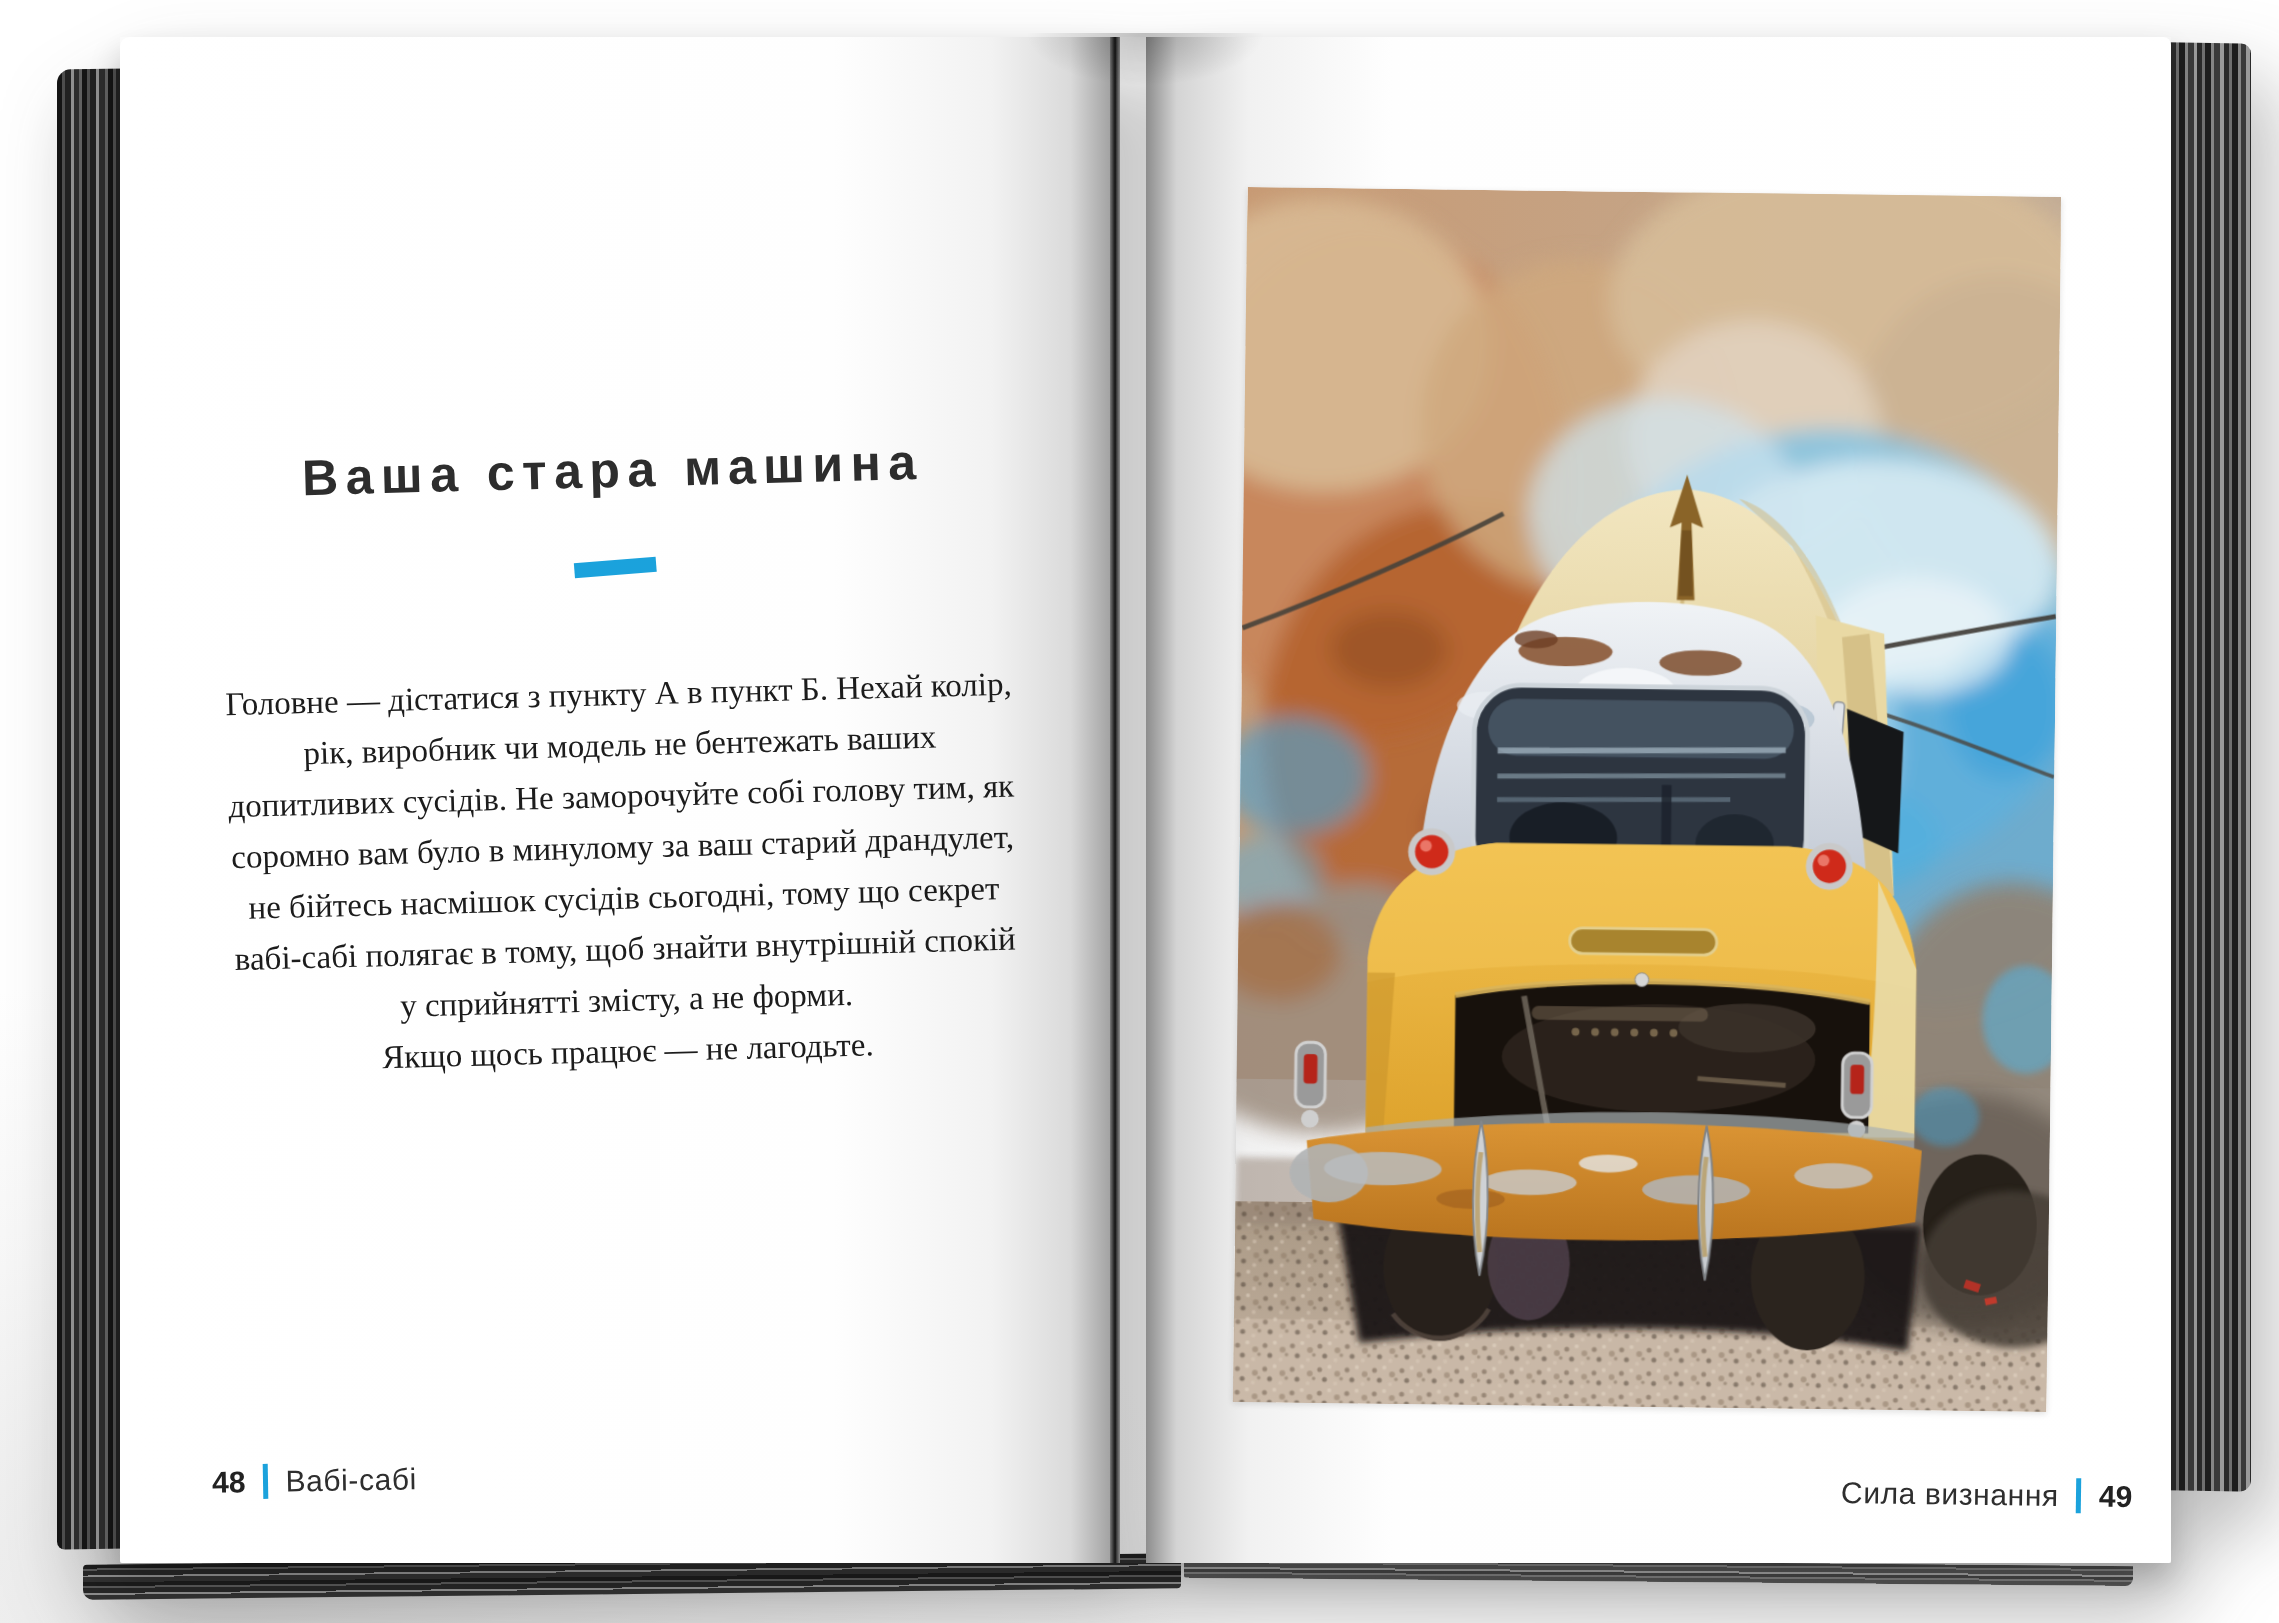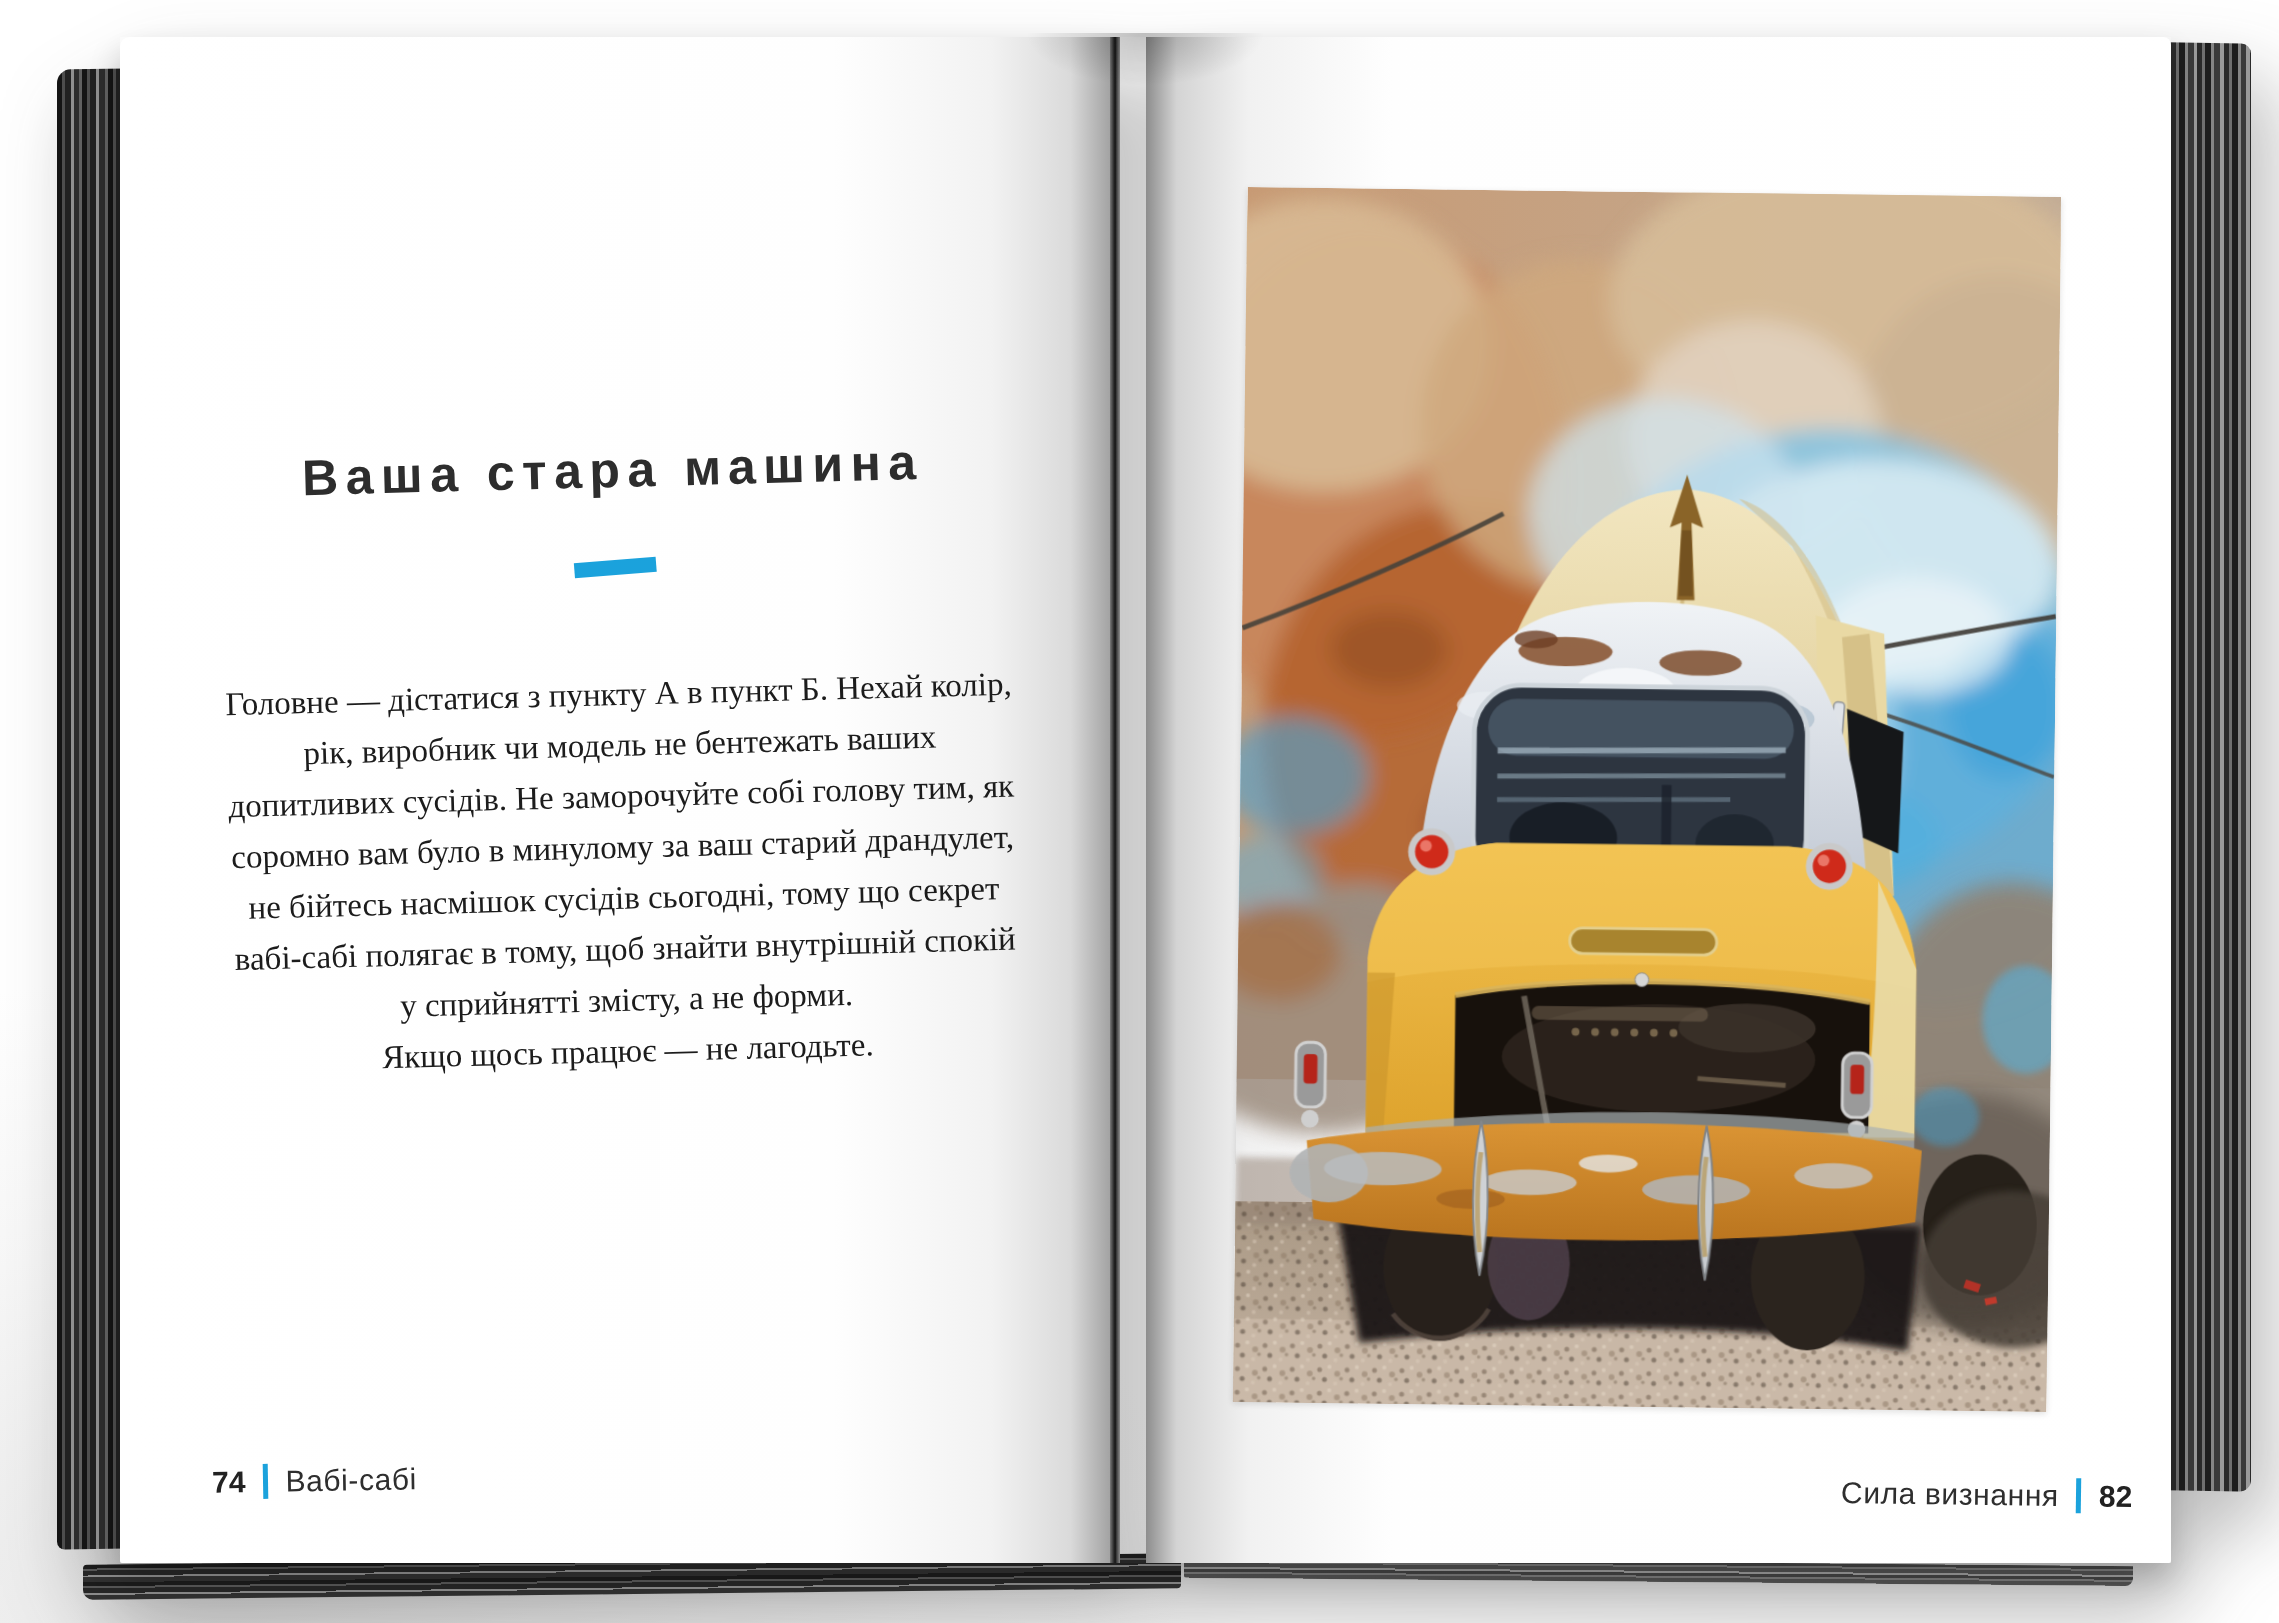--- a/index.html
+++ b/index.html
@@ -72,21 +72,21 @@
               <div>рік, виробник чи модель не бентежать ваших</div>
               <div>допитливих сусідів. Не заморочуйте собі голову тим, як</div>
               <div>соромно вам було в минулому за ваш старий драндулет,</div>
               <div>не бійтесь насмішок сусідів сьогодні, тому що секрет</div>
               <div>вабі-сабі полягає в тому, щоб знайти внутрішній спокій</div>
               <div>у сприйнятті змісту, а не форми.</div>
               <div>Якщо щось працює — не лагодьте.</div>
             </div>
         </div>
         <div class="footer footer-left">
-          <span class="pagenum">74</span>
+          <span class="pagenum">48</span>
           <span class="vbar"></span>
           <span class="section">Вабі-сабі</span>
         </div>
       </div>
 
       <div class="spine"></div>
 
       <div class="page page-right">
         <figure class="photo">
           <svg viewBox="0 0 830 1240" width="814" height="1215" xmlns="http://www.w3.org/2000/svg">
@@ -285,19 +285,19 @@
                 <path d="M480,952 C470,1002 470,1062 480,1110 C490,1062 490,1002 480,952 Z" fill="#c8ccd0" stroke="#7e8286" stroke-width="2"></path>
                 <path d="M250,982 C246,1012 246,1052 250,1084" stroke="#b08a3c" stroke-width="5" fill="none" opacity=".6"></path>
                 <path d="M480,984 C476,1014 476,1054 480,1086" stroke="#b08a3c" stroke-width="5" fill="none" opacity=".6"></path>
               </g>
             </g>
           </svg>
         </figure>
         <div class="footer footer-right">
           <span class="section">Сила визнання</span>
           <span class="vbar"></span>
-          <span class="pagenum">82</span>
+          <span class="pagenum">49</span>
         </div>
       </div>
     </div>
   </div>
 </div>
 
 
 </body></html>

